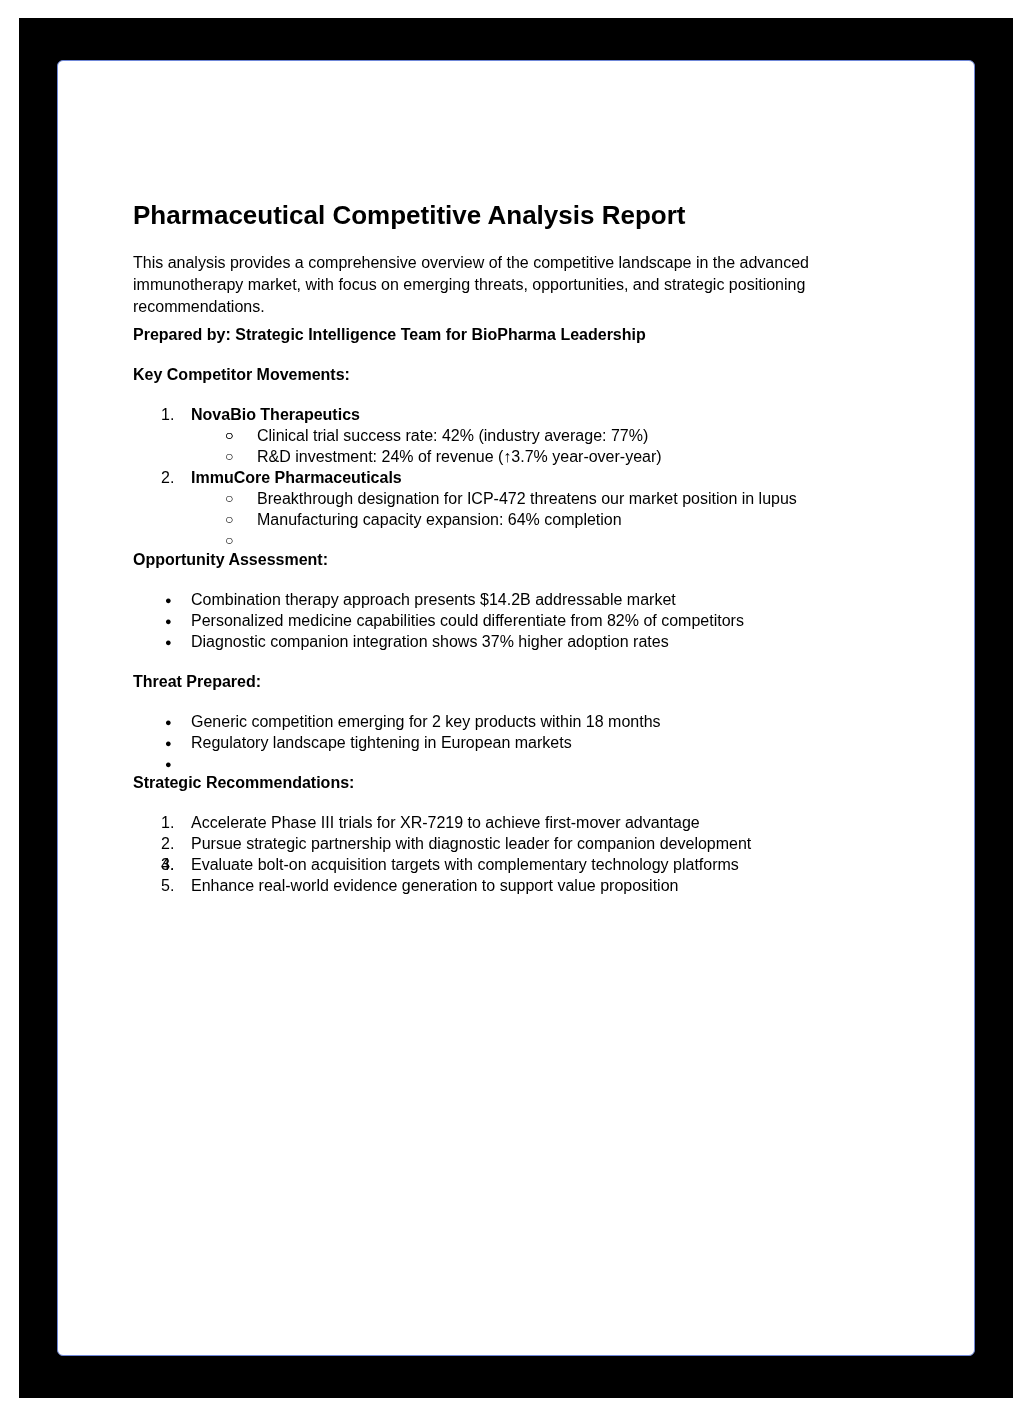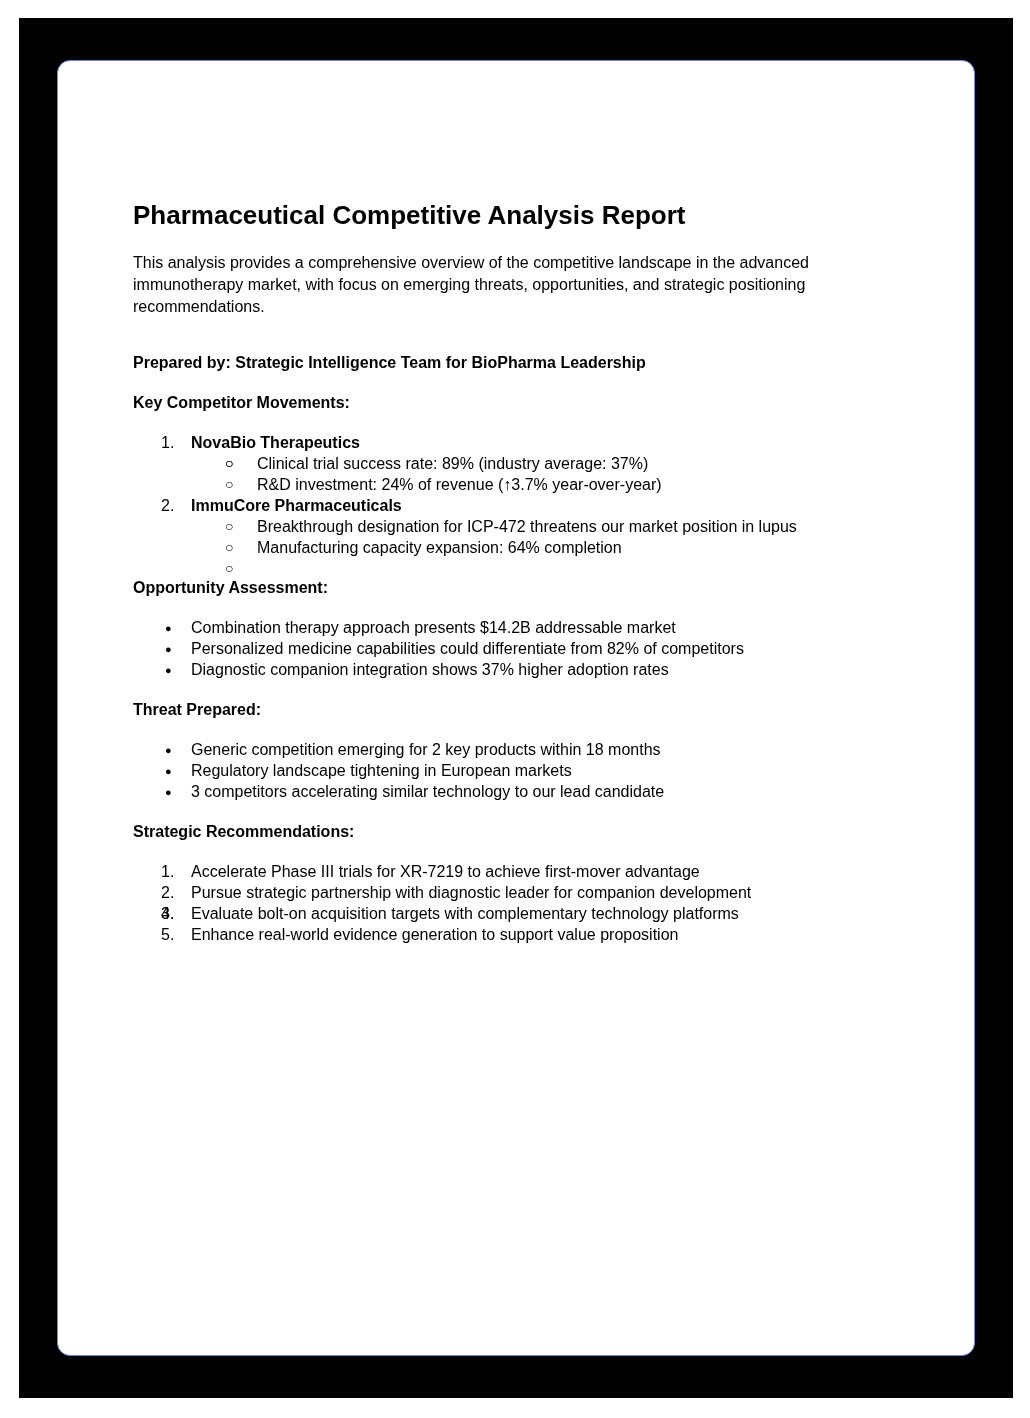--- a/index.html
+++ b/index.html
@@ -25,37 +25,37 @@
   }
   .page {
     position: absolute;
     left: 38px;
     top: 42px;
     width: 918px;
     height: 1296px;
     box-sizing: border-box;
     background: #ffffff;
     border: 1.5px solid #6f87d7;
-    border-radius: 13px;
+    border-radius: 6px;
   }
   .content {
     padding: 137px 74px 0 75px;
     color: #000000;
     font-size: 16px;
     line-height: 22px;
   }
   .doc-title {
     font-size: 26px;
     font-weight: bold;
     line-height: 34px;
     margin: 0 0 20px 0;
     white-space: nowrap;
   }
   .para {
-    margin: 0 0 34px 0;
+    margin: 0 0 6px 0;
   }
   .bold-line {
     font-weight: bold;
     margin: 0 0 18px 0;
   }
   .doc-list {
     margin: 0 0 19px 0;
     line-height: 21px;
   }
   .li {
@@ -96,21 +96,21 @@
         <div class="doc-list">
           <div class="li lvl1">
             <span class="marker">1.</span>
             <span class="txt strong">NovaBio Therapeutics</span>
           </div>
           <div class="li lvl2">
             <span class="marker">○</span>
           </div>
           <div class="li lvl2">
             <span class="marker">○</span>
-            <span class="txt">Clinical trial success rate: 89% (industry average: 37%)</span>
+            <span class="txt">Clinical trial success rate: 42% (industry average: 77%)</span>
           </div>
           <div class="li lvl2">
             <span class="marker">○</span>
             <span class="txt">R&amp;D investment: 24% of revenue (↑3.7% year-over-year)</span>
           </div>
           <div class="li lvl1">
             <span class="marker">2.</span>
             <span class="txt strong">ImmuCore Pharmaceuticals</span>
           </div>
           <div class="li lvl2">
@@ -149,21 +149,20 @@
           <div class="li lvl1">
             <span class="marker disc">●</span>
             <span class="txt">Generic competition emerging for 2 key products within 18 months</span>
           </div>
           <div class="li lvl1">
             <span class="marker disc">●</span>
             <span class="txt">Regulatory landscape tightening in European markets</span>
           </div>
           <div class="li lvl1">
             <span class="marker disc">●</span>
-            <span class="txt">3 competitors accelerating similar technology to our lead candidate</span>
           </div>
         </div>
 
         <p class="para bold-line">Strategic Recommendations:</p>
 
         <div class="doc-list">
           <div class="li lvl1">
             <span class="marker">1.</span>
             <span class="txt">Accelerate Phase III trials for XR-7219 to achieve first-mover advantage</span>
           </div>

